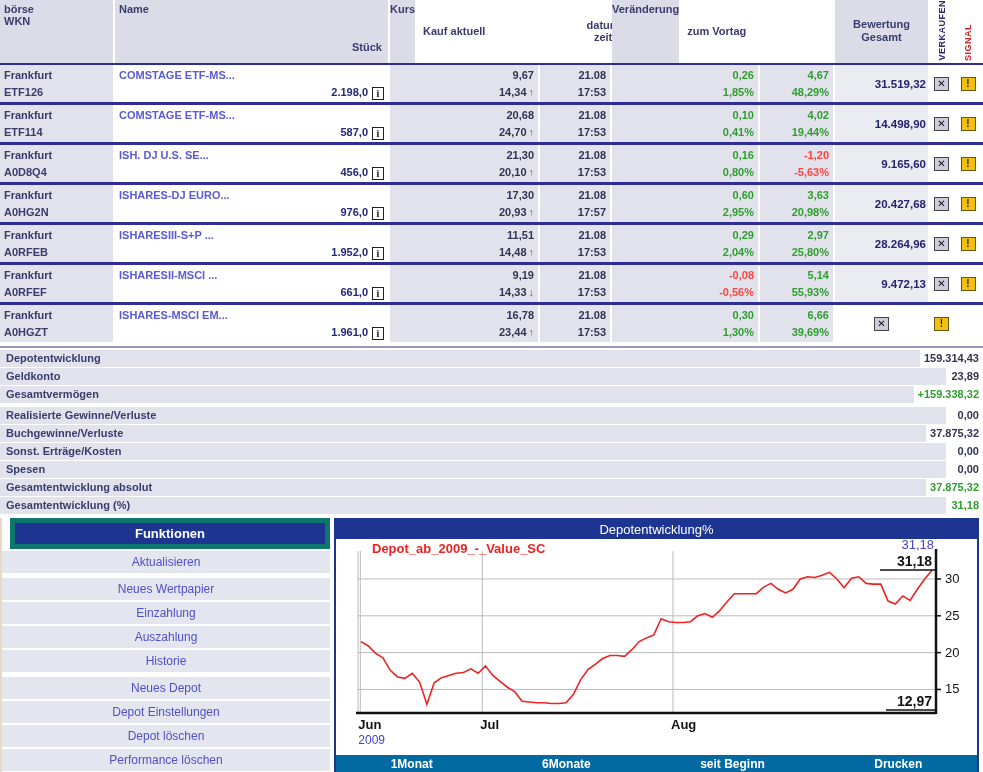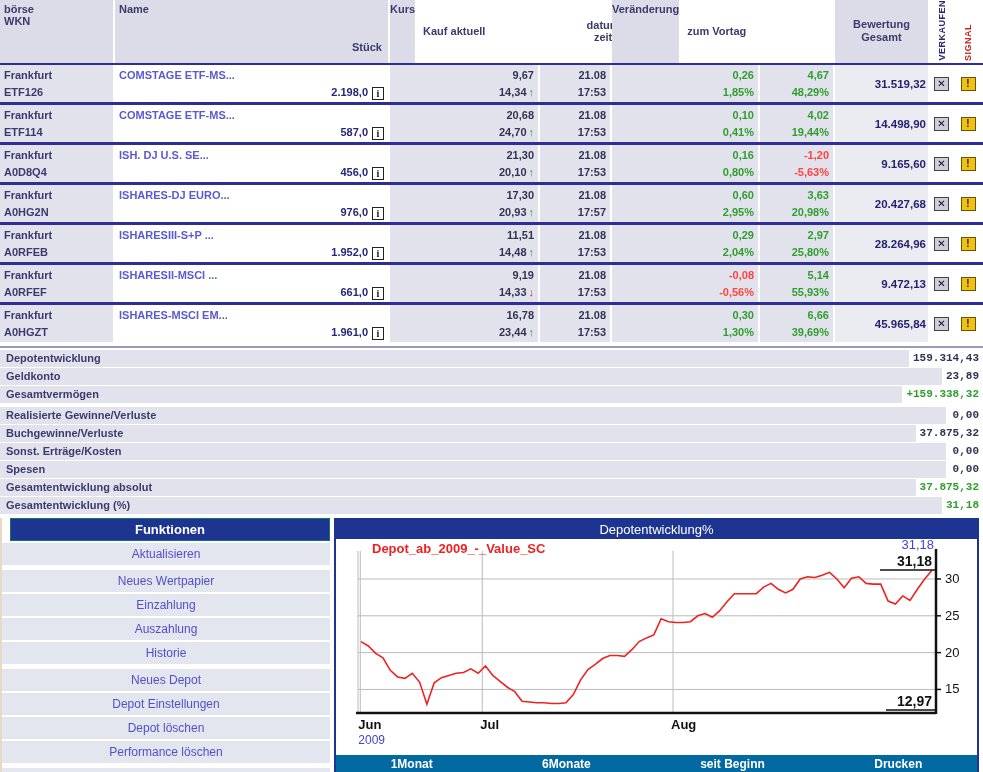--- a/index.html
+++ b/index.html
@@ -45,28 +45,28 @@
   .xico { display:inline-block; width:15px; height:14px; background:#ccccdc; border:1px solid #444; color:#111;
           font-size:10px; line-height:12px; text-align:center; font-weight:bold; cursor:pointer; }
   .sigico { display:inline-block; width:15px; height:14px; background:#f2c010; border:1px solid #665500; color:#222255;
             font-size:10px; line-height:12px; text-align:center; font-weight:bold; cursor:pointer; }
 
   
   .summary { margin-top:4px; border-top:2px solid #9a9ab8; padding-top:2px; }
   .srow { display:flex; height:17px; margin-bottom:1px; font-size:11px; font-weight:bold; }
   .srow.gapb { margin-top:4px; }
   .slabel { width:946px; background:#e2e2ec; color:#3a3a6e; padding:1px 6px; line-height:15px; }
-  .sval { flex:1; text-align:right; padding:1px 4px; line-height:15px; color:#333355;font-family:Liberation Mono, monospace; }
+  .sval { flex:1; text-align:right; padding:1px 4px; line-height:15px; color:#333355; }
   .sval.green { color:#2f9e2f; }
 
   
   .bottom { display:flex; margin-top:4px; height:257px; }
   .sidebar { width:334px; padding-right:4px; border-left:2px solid #e8d9c4; }
   .sb-title { background:#1d3590; color:#fff; font-weight:bold; font-size:13px; text-align:center;
-              padding:3px 0; margin:0 0 2px 8px; border:1px solid #0f766e; }
+              padding:3px 0; margin:0 0 2px 8px; border:5px solid #0f766e; }
   .sb-item { background:#e3e5ef; color:#5050c8; font-size:12px; text-align:center; padding:4px 0;
              margin-bottom:2px; cursor:pointer; }
   .sb-item.gapb { margin-top:5px; }
 
   .chartpanel { width:645px; border:2px solid #1d3590; display:flex; flex-direction:column; background:#fff; }
   .ch-title { background:#1d3590; color:#fff; font-weight:normal; font-size:13px; text-align:center; padding:2px 0; }
   .ch-plot { flex:1; }
   svg { display:block; font-family:"Liberation Sans",sans-serif; }
   .ch-footer { background:#0369a1; display:flex; justify-content:space-around; align-items:center; padding:2px 0; }
   .ch-link { color:#fff; font-weight:bold; font-size:12px; cursor:pointer; }
@@ -354,23 +354,20 @@
           <div class="l num">21.08</div>
           <div class="l num">17:53</div>
         </div>
         <div class="cell">
           <div class="l num pos">0,30</div>
           <div class="l num pos">1,30%</div>
         </div>
         <div class="cell">
           <div class="l num pos">6,66</div>
           <div class="l num pos">39,69%</div>
-        </div>
-        <div class="cell bew">
-          <span class="bewval">45.965,84</span>
         </div>
         <div class="cell ico">
           <span class="xico">✕</span>
         </div>
         <div class="cell ico">
           <span class="sigico">!</span>
         </div>
       </div>
 
   </div>

